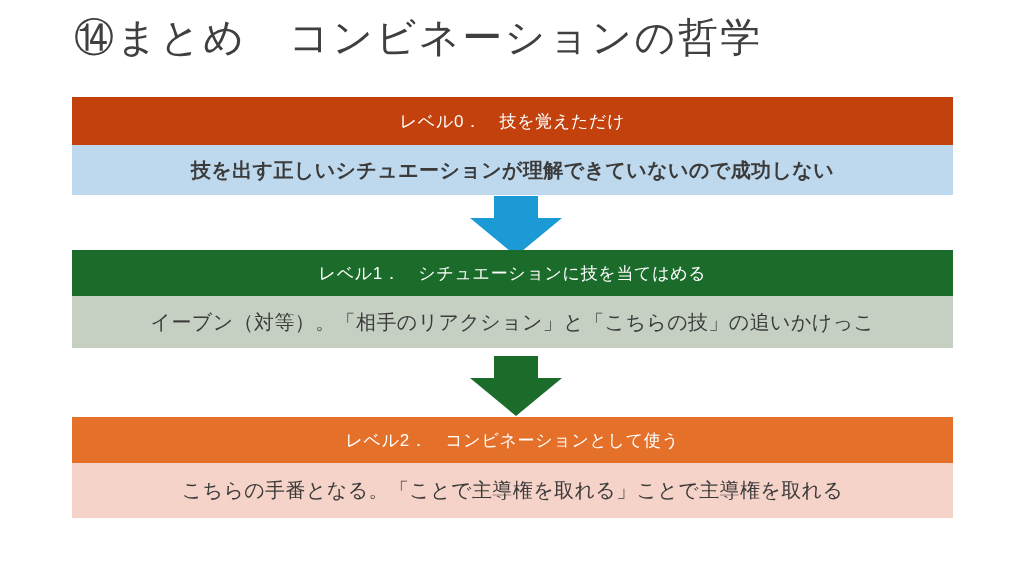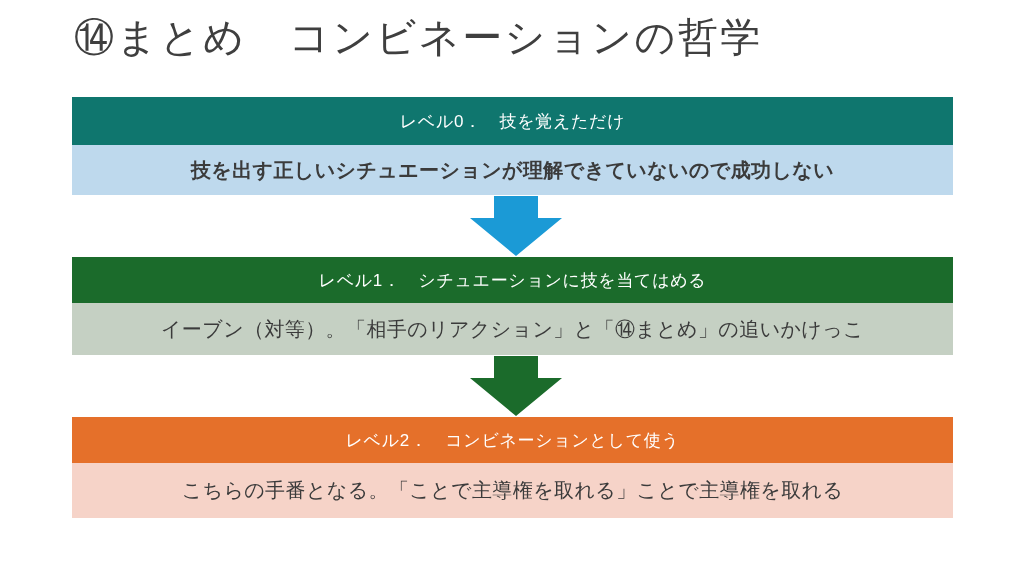--- a/index.html
+++ b/index.html
@@ -41,21 +41,21 @@
   }
 
   
   .level-group {
     position: absolute;
     left: 72px;
     width: 881px;
   }
 
   #level-group-0 { top: 97px; }
-  #level-group-1 { top: 257px; }
+  #level-group-1 { top: 250px; }
   #level-group-2 { top: 417px; }
 
   .level-header {
     height: 48px;
     display: flex;
     align-items: center;
     justify-content: center;
     font-size: 17px;
     letter-spacing: 0.04em;
     color: #ffffff;
@@ -89,33 +89,33 @@
   .arrow svg { display: block; width: 100%; height: 100%; }
 </style>
 </head>
 <body style="background: rgb(255, 255, 255);">
 
 <div id="slide" style="background: rgb(255, 255, 255);">
 
   <div id="slide-title" style="color: rgb(63, 63, 63);">⑭まとめ　コンビネーションの哲学</div>
 
   <div class="level-group" id="level-group-0">
-    <div class="level-header" style="background: #0f766e; color: rgb(255, 255, 255);">レベル0．　技を覚えただけ</div>
+    <div class="level-header" style="background: #c2410c; color: rgb(255, 255, 255);">レベル0．　技を覚えただけ</div>
     <div class="level-body" style="background: rgb(190, 217, 237); color: rgb(59, 59, 59); font-weight: bold;">技を出す正しいシチュエーションが理解できていないので成功しない</div>
   </div>
 
   <div class="arrow" id="arrow-0">
     <svg viewBox="0 0 92 60" preserveAspectRatio="none" aria-hidden="true">
       <polygon points="24,0 68,0 68,22 92,22 46,60 0,22 24,22" fill="#1b9ad6"></polygon>
     </svg>
   </div>
 
   <div class="level-group" id="level-group-1">
     <div class="level-header" style="background: rgb(27, 107, 43); color: rgb(255, 255, 255);">レベル1．　シチュエーションに技を当てはめる</div>
-    <div class="level-body" style="background: rgb(197, 208, 195); color: rgb(59, 59, 59);">イーブン（対等）。「相手のリアクション」と「⑭まとめ」の追いかけっこ</div>
+    <div class="level-body" style="background: rgb(197, 208, 195); color: rgb(59, 59, 59);">イーブン（対等）。「相手のリアクション」と「こちらの技」の追いかけっこ</div>
   </div>
 
   <div class="arrow" id="arrow-1">
     <svg viewBox="0 0 92 60" preserveAspectRatio="none" aria-hidden="true">
       <polygon points="24,0 68,0 68,22 92,22 46,60 0,22 24,22" fill="#1b6b2b"></polygon>
     </svg>
   </div>
 
   <div class="level-group" id="level-group-2">
     <div class="level-header" style="background: rgb(229, 112, 42); color: rgb(255, 255, 255);">レベル2．　コンビネーションとして使う</div>

